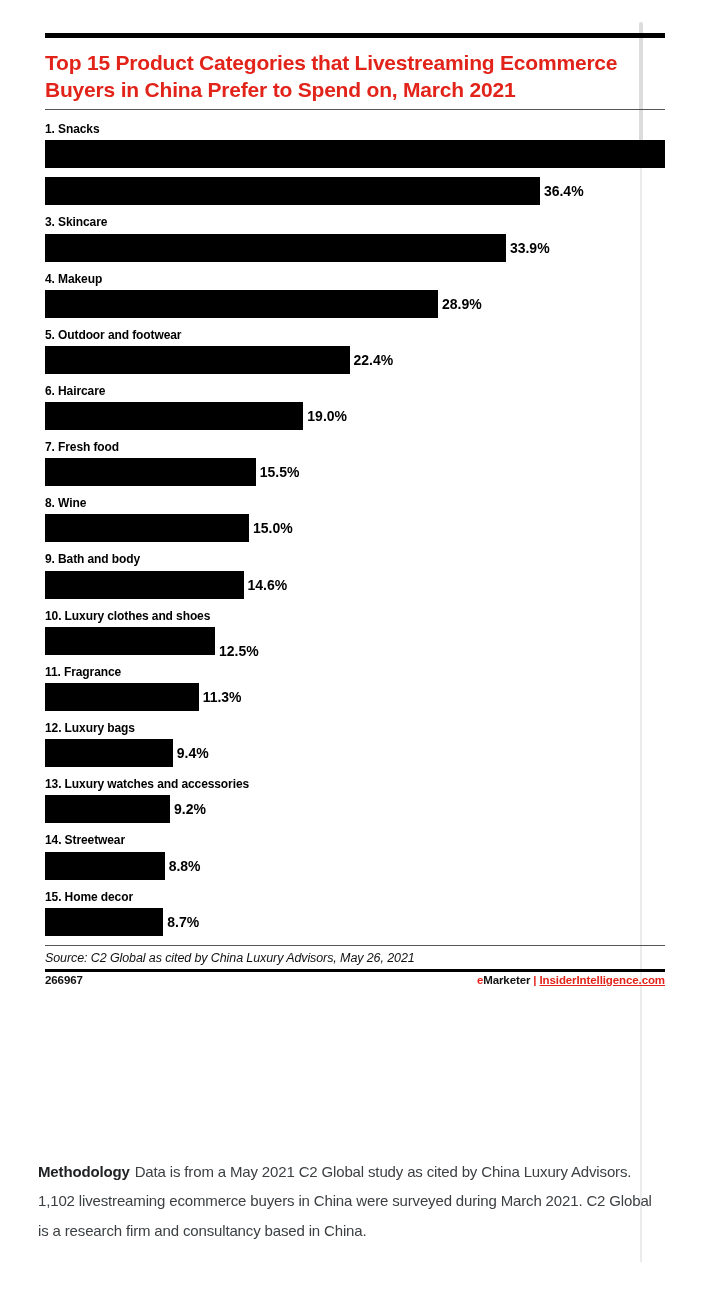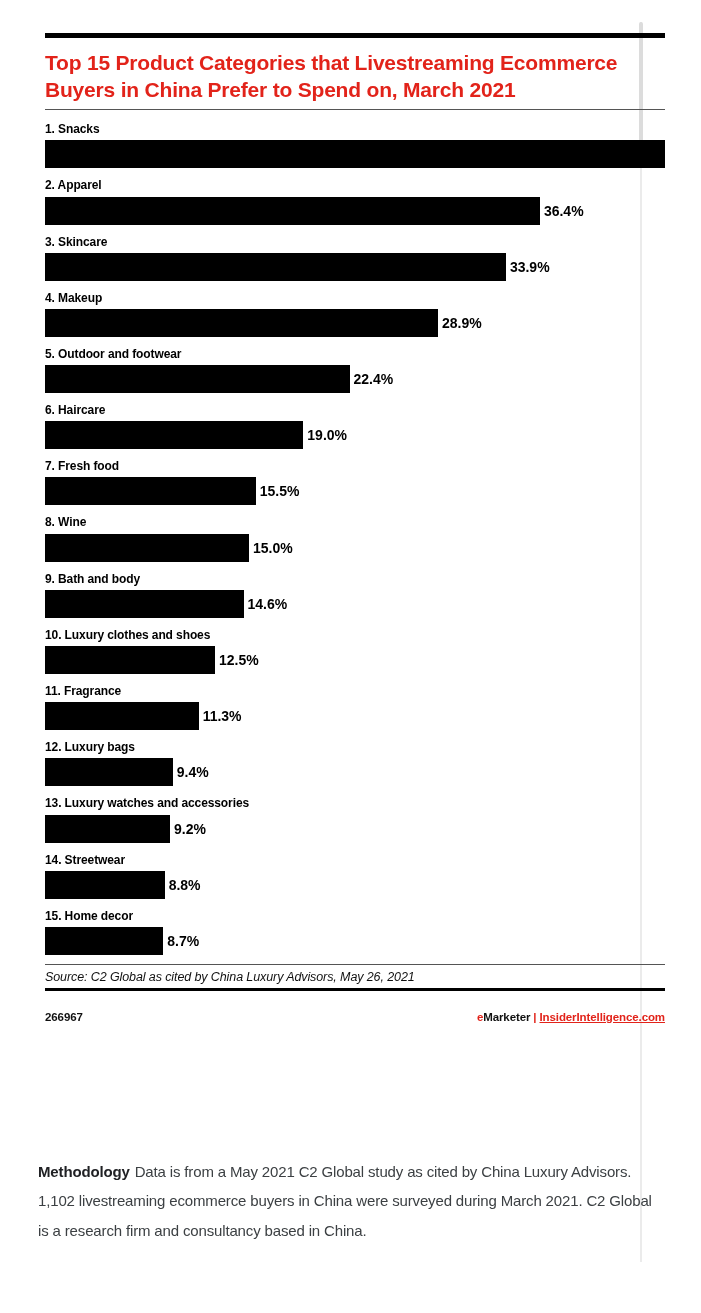--- a/index.html
+++ b/index.html
@@ -144,21 +144,21 @@
   }
   .rule-foot {
     width: 100%;
     height: 3px;
     background: #000;
   }
   .footer {
     display: flex;
     justify-content: space-between;
     align-items: baseline;
-    padding-top: 20px;
+    padding-top: 2px;
   }
   .footer-id {
     font-size: 11.5px;
     font-weight: bold;
     color: #111;
     letter-spacing: -0.1px;
   }
   .brand {
     font-size: 11.5px;
     font-weight: bold;
@@ -205,21 +205,20 @@
 
     <div class="bars" id="bars">
         <div class="bar-row">
           <div class="bar-label">1. Snacks</div>
           <div class="bar-line">
             <div class="bar-fill" style="width: 620px;"></div>
             <div class="bar-value inside" style="left: 0px; width: 620px;">45.6%</div>
           </div>
         </div>
         <div class="bar-row">
-          <div class="bar-label">2. Apparel</div>
           <div class="bar-line">
             <div class="bar-fill" style="width: 494.912px;"></div>
             <div class="bar-value" style="left: 494.912px;">36.4%</div>
           </div>
         </div>
         <div class="bar-row">
           <div class="bar-label">3. Skincare</div>
           <div class="bar-line">
             <div class="bar-fill" style="width: 460.921px;"></div>
             <div class="bar-value" style="left: 460.921px;">33.9%</div>
@@ -264,21 +263,21 @@
           <div class="bar-label">9. Bath and body</div>
           <div class="bar-line">
             <div class="bar-fill" style="width: 198.509px;"></div>
             <div class="bar-value" style="left: 198.509px;">14.6%</div>
           </div>
         </div>
         <div class="bar-row">
           <div class="bar-label">10. Luxury clothes and shoes</div>
           <div class="bar-line">
             <div class="bar-fill" style="width: 169.956px;"></div>
-            <div class="bar-value" style="left: 169.956px;">12.5%</div>
+            <div class="bar-value" style="left: 169.956px; margin-top: 10px;">12.5%</div>
           </div>
         </div>
         <div class="bar-row">
           <div class="bar-label">11. Fragrance</div>
           <div class="bar-line">
             <div class="bar-fill" style="width: 153.64px;"></div>
             <div class="bar-value" style="left: 153.64px;">11.3%</div>
           </div>
         </div>
         <div class="bar-row">

